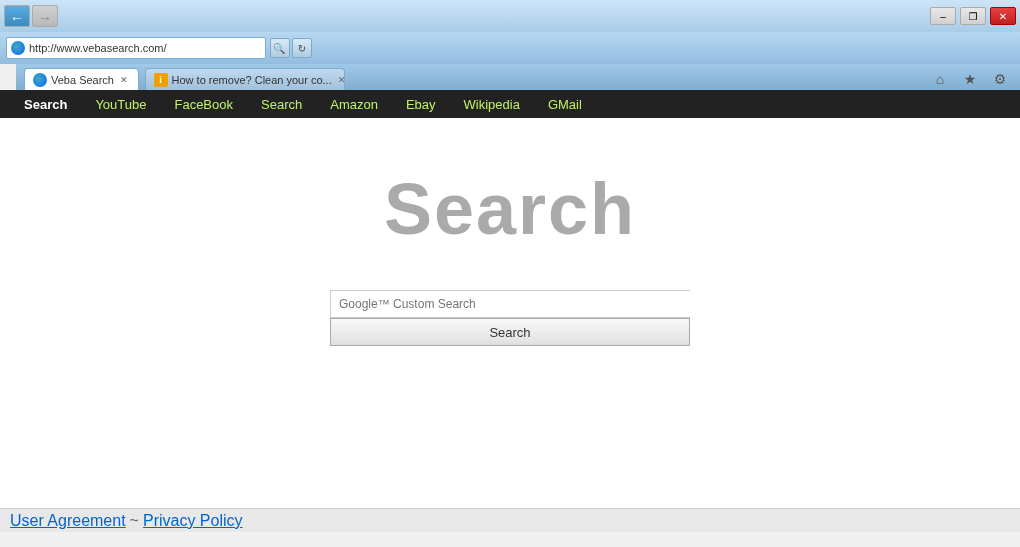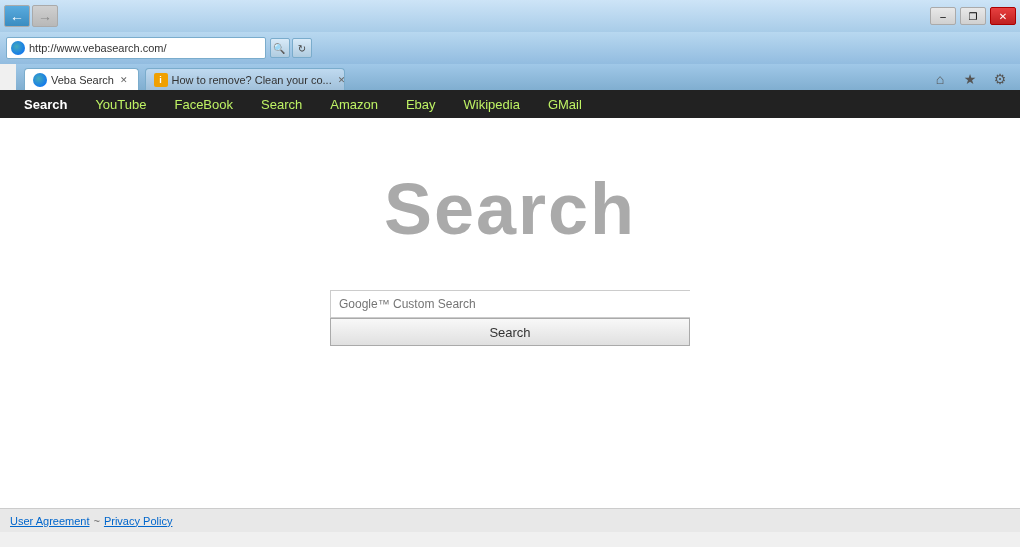--- a/index.html
+++ b/index.html
@@ -250,21 +250,21 @@
     }
 
     
     .status-bar {
       background: #e8e8e8;
       border-top: 1px solid #ccc;
       height: 24px;
       display: flex;
       align-items: center;
       padding: 0 10px;
-      font-size: 11px;
+      font-size: 16px;
       color: #0066cc;
       gap: 4px;
     }
     .status-bar a {
       color: #0066cc;
       text-decoration: underline;
       cursor: pointer;
     }
     .status-sep {
       color: #666;

